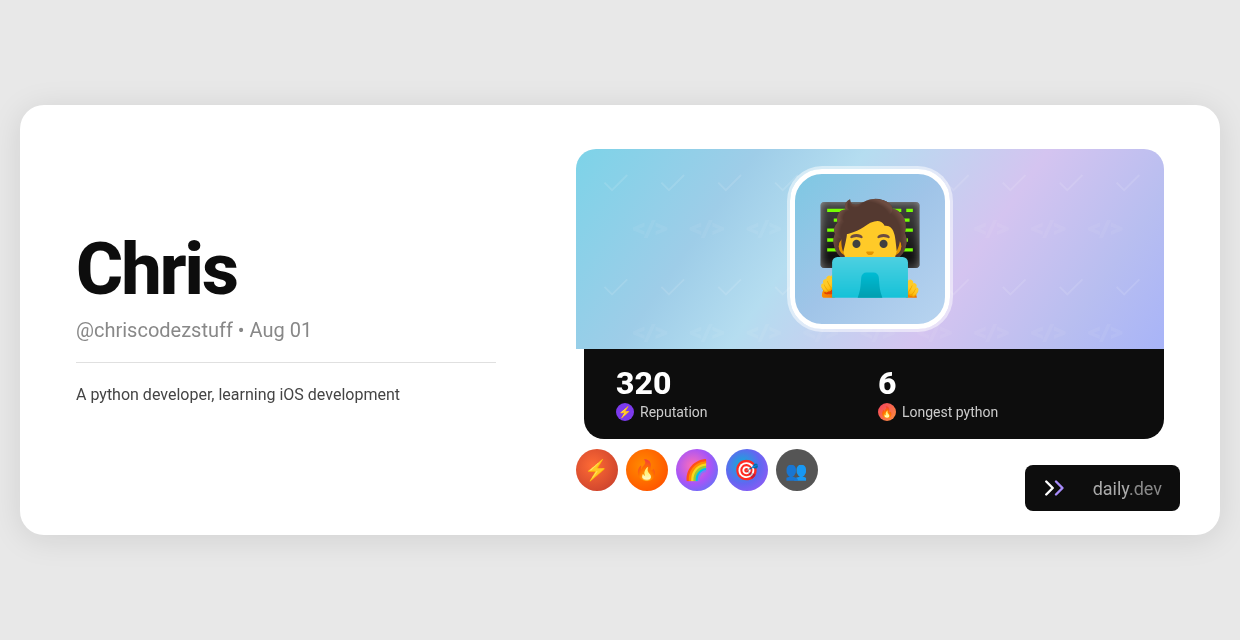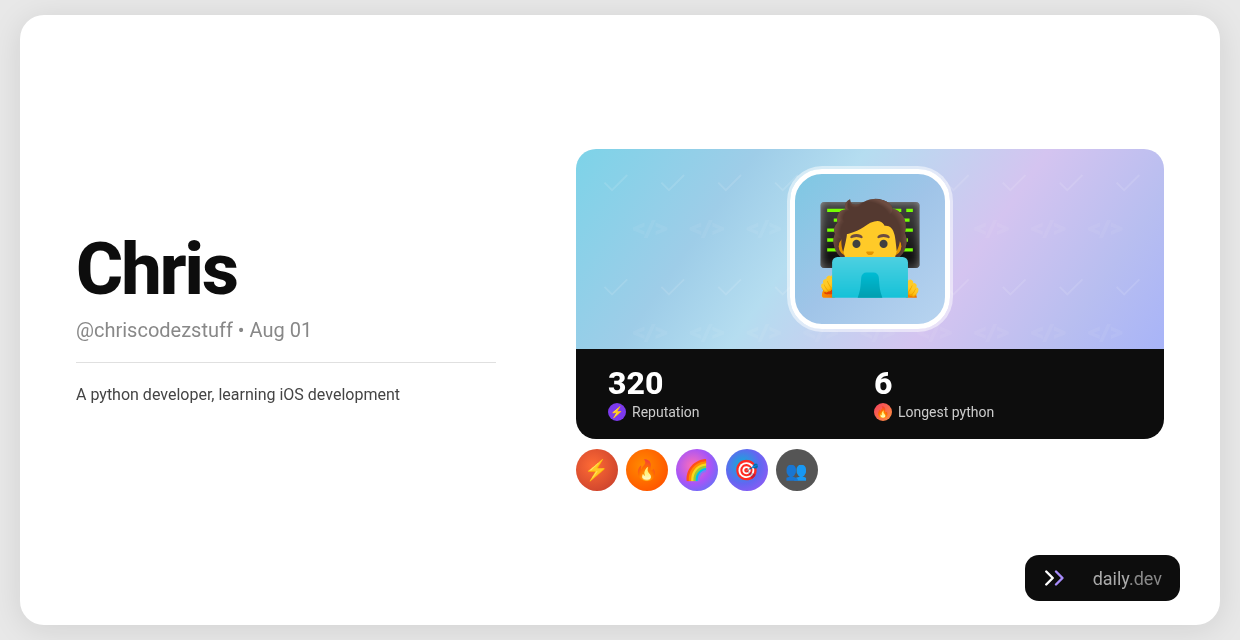--- a/index.html
+++ b/index.html
@@ -8,21 +8,21 @@
       display: flex;
       align-items: center;
       justify-content: center;
       min-height: 100vh;
       font-family: -apple-system, BlinkMacSystemFont, 'Segoe UI', Roboto, sans-serif;
     }
     .card {
       background: #ffffff;
       border-radius: 24px;
       width: 1200px;
-      height: 610px;
+      height: 430px;
       display: flex;
       align-items: center;
       padding: 48px 56px;
       gap: 80px;
       box-shadow: 0 4px 32px rgba(0,0,0,0.10);
       position: relative;
     }
     
     .left-section {
       flex: 0 0 420px;
@@ -86,21 +86,21 @@
     
     .stats-bar {
       background: #0d0d0d;
       border-radius: 0 0 20px 20px;
       padding: 18px 32px;
       display: flex;
       align-items: center;
       gap: 8px;
       position: absolute;
       bottom: 0;
-      left: 0;
+      left: 8px;
       right: 0;
       justify-content: center;
     }
     .stat-item {
       flex: 1;
       display: flex;
       flex-direction: column;
       gap: 4px;
     }
     .stat-value {
@@ -177,21 +177,21 @@
     .badge-3 { background: radial-gradient(circle at 40% 40%, #ff6eb7, #a855f7, #3b82f6); }
     .badge-4 { background: radial-gradient(circle at 40% 40%, #06b6d4, #6366f1, #a855f7); }
     .badge-5 { background: #555; }
 
     
     .branding {
       position: absolute;
       bottom: 24px;
       right: 40px;
       background: #0d0d0d;
-      border-radius: 14px;
+      border-radius: 8px;
       padding: 10px 18px;
       display: flex;
       align-items: center;
       gap: 24px;
     }
     .brand-logo {
       color: #fff;
       font-size: 20px;
       display: flex;
       align-items: center;

